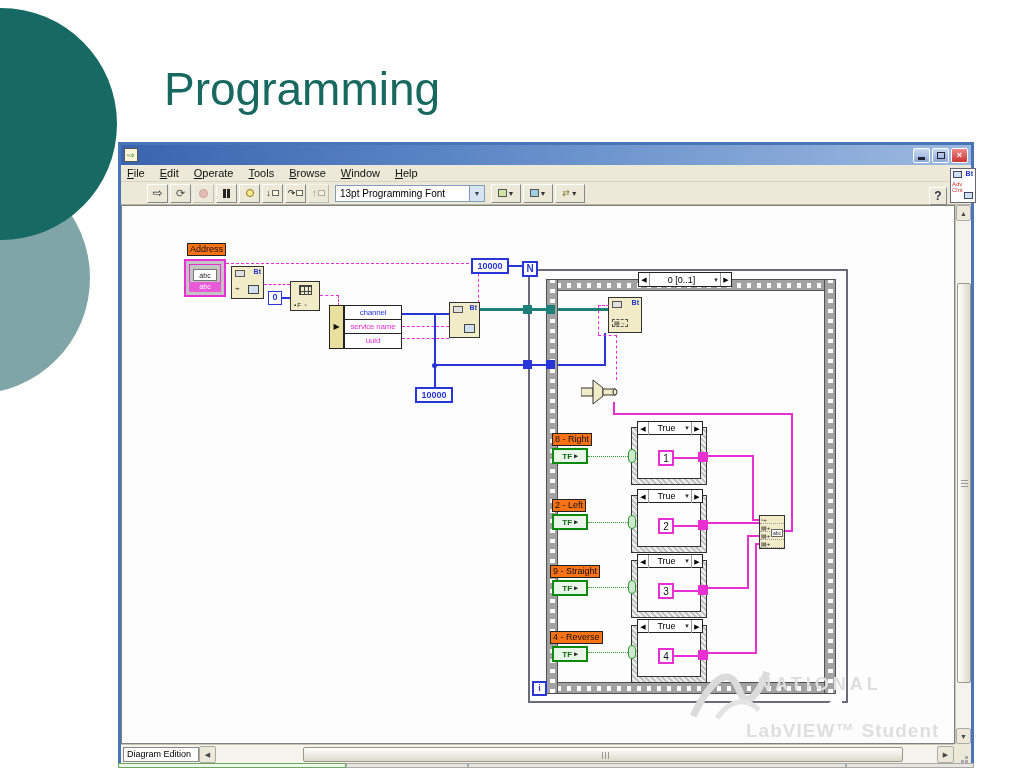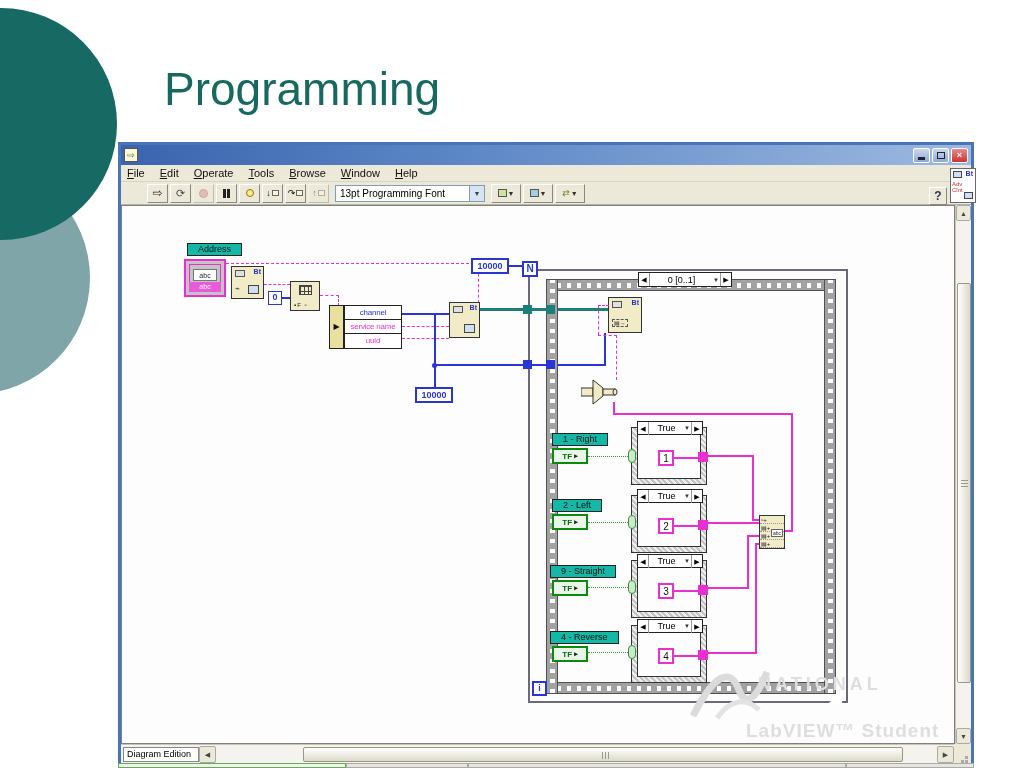--- a/index.html
+++ b/index.html
@@ -62,21 +62,21 @@
   .ts-seg{height:5px;border:1px solid #aaa;background:#e6e6de}
   .ts-seg.green{border-color:#6aaa5a;background:#eef5ea}
 
   
   .abs{position:absolute}
   .node{position:absolute;background:var(--nodebg);border:1px solid #333}
   .bt-tag{position:absolute;top:1px;right:2px;font-size:7px;font-weight:bold;color:#2233cc}
   .mini-rect{position:absolute;top:3px;left:3px;width:10px;height:7px;border:1px solid #555;background:#e0e0e0}
   .mini-mon{position:absolute;bottom:4px;right:4px;width:11px;height:9px;border:1px solid #444;background:#cfe0f0}
   .mini-out{position:absolute;bottom:5px;left:3px;font-size:8px;color:#222;line-height:1}
-  .lbl{position:absolute;background:#14b8a6;border:1px solid #222;font-size:9px;line-height:11px;padding:0 10px;white-space:nowrap;color:#111}
+  .lbl{position:absolute;background:#f97316;border:1px solid #222;font-size:9px;line-height:11px;padding:0 2px;white-space:nowrap;color:#111}
   .const{position:absolute;background:#fff;border:2px solid var(--blu);color:var(--blu);font-size:9px;font-weight:bold;text-align:center}
   .wh{position:absolute;height:2px}
   .wv{position:absolute;width:2px}
   .mag{background:var(--mag)} .blu{background:var(--blu)} .tea{background:var(--tea)}
   .dh{position:absolute;height:0;border-top:1px dashed var(--mag)}
   .dv{position:absolute;width:0;border-left:1px dashed var(--mag)}
   .gh{position:absolute;height:0;border-top:1px dotted var(--grn)}
   .tunnel{position:absolute;width:9px;height:9px}
   .forloop{position:absolute;left:406px;top:63px;width:320px;height:434px;border:2px solid #6a6a7a}
   .nterm{position:absolute;left:400px;top:55px;width:16px;height:16px;background:#fff;border:2px solid var(--blu);color:var(--blu);font-weight:bold;font-size:10px;text-align:center;line-height:12px;z-index:7}
@@ -287,21 +287,21 @@
           <rect x="0" y="10" width="12" height="8" fill="#f2ebc8" stroke="#333"></rect>
           <polygon points="12,2 22,10 22,18 12,26" fill="#f2ebc8" stroke="#333"></polygon>
           <rect x="22" y="11" width="12" height="6" fill="#f2ebc8" stroke="#333"></rect>
           <ellipse cx="34" cy="14" rx="2" ry="3" fill="#f2ebc8" stroke="#333"></ellipse>
         </svg>
         <div class="wv mag" style="left:491px;top:196px;height:13px"></div>
         <div class="wh mag" style="left:491px;top:207px;width:180px"></div>
         <div class="wv mag" style="left:669px;top:207px;height:119px"></div>
         <div class="wh mag" style="left:663px;top:324px;width:8px"></div>
 
-        <div class="lbl" style="left:430px;top:227px">1 - Right</div>
+        <div class="lbl" style="left:430px;top:227px">8 - Right</div>
         <div class="tf" style="left:430px;top:242px">
             <span>TF</span>
             <span class="tfa">▸</span>
           </div>
         <div class="lbl" style="left:430px;top:293px">2 - Left</div>
         <div class="tf" style="left:430px;top:308px">
             <span>TF</span>
             <span class="tfa">▸</span>
           </div>
         <div class="lbl" style="left:428px;top:359px">9 - Straight</div>

